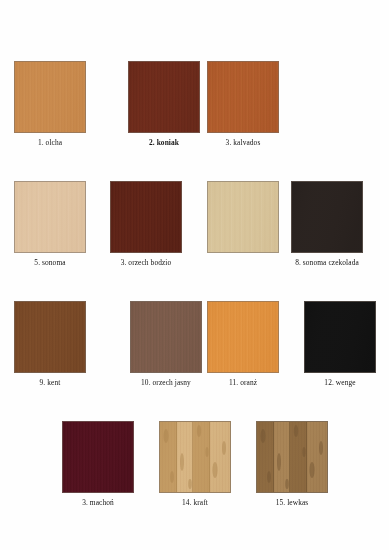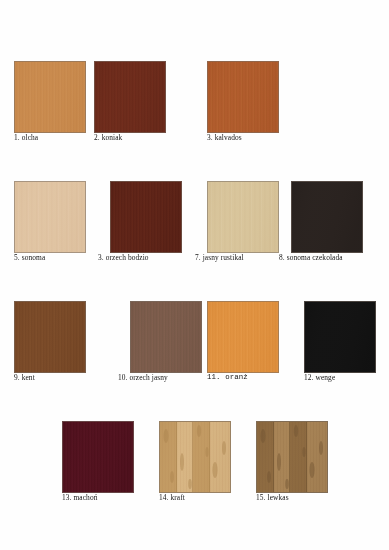--- a/index.html
+++ b/index.html
@@ -44,22 +44,23 @@
     border: 1px solid rgba(120,110,100,0.55);
     position: relative;
     overflow: hidden;
     background-color: #c08040;
   }
   .swatch .grain {
     position: absolute;
     inset: 0;
   }
   .label {
+    margin-top: 5px;
     width: 72px;
-    text-align: left;
+    text-align: center;
     font-size: 7.4px;
     line-height: 9px;
     color: #141414;
     white-space: nowrap;
     letter-spacing: 0.1px;
   }
   .label.wide {
     width: 96px;
     margin-left: -12px;
   }
@@ -116,21 +117,21 @@
                 <rect x="45" y="0" width="1" height="72" fill="#d9a268" opacity="0.16"></rect>
                 <rect x="51" y="0" width="1" height="72" fill="#d9a268" opacity="0.16"></rect>
                 <rect x="57" y="0" width="1" height="72" fill="#d9a268" opacity="0.16"></rect>
                 <rect x="63" y="0" width="1" height="72" fill="#d9a268" opacity="0.16"></rect>
                 <rect x="69" y="0" width="1" height="72" fill="#d9a268" opacity="0.16"></rect>
                 <rect width="72" height="72" fill="url(#vg0)" opacity="0.45"></rect>
   </svg></div>
           </div>
           <div class="label">1. olcha</div>
         </div>
-        <div class="cell" style="left: 94px;">
+        <div class="cell" style="left: 128px; font-weight: bold;">
           <div class="swatch" style="background-color: rgb(109, 44, 28);">
             <div class="grain"><svg width="72" height="72" viewBox="0 0 72 72" preserveAspectRatio="none">
     <defs>
       <linearGradient id="vg1" x1="0" y1="0" x2="1" y2="0.25">
         <stop offset="0%" stop-color="#4e1d12" stop-opacity="0.35"></stop>
         <stop offset="40%" stop-color="#8a3a23" stop-opacity="0.10"></stop>
         <stop offset="100%" stop-color="#4e1d12" stop-opacity="0.30"></stop>
       </linearGradient>
     </defs>
     <rect width="72" height="72" fill="#6d2c1c"></rect>
@@ -348,21 +349,20 @@
                 <rect x="3" y="0" width="1" height="72" fill="#e8dcbc" opacity="0.16"></rect>
                 <rect x="13" y="0" width="1" height="72" fill="#e8dcbc" opacity="0.16"></rect>
                 <rect x="23" y="0" width="1" height="72" fill="#e8dcbc" opacity="0.16"></rect>
                 <rect x="33" y="0" width="1" height="72" fill="#e8dcbc" opacity="0.16"></rect>
                 <rect x="43" y="0" width="1" height="72" fill="#e8dcbc" opacity="0.16"></rect>
                 <rect x="53" y="0" width="1" height="72" fill="#e8dcbc" opacity="0.16"></rect>
                 <rect x="63" y="0" width="1" height="72" fill="#e8dcbc" opacity="0.16"></rect>
                 <rect width="72" height="72" fill="url(#vg6)" opacity="0.45"></rect>
   </svg></div>
           </div>
-          <div class="label wide">7. jasny rustikal</div>
         </div>
         <div class="cell" style="left: 291px;">
           <div class="swatch" style="background-color: rgb(42, 35, 32);">
             <div class="grain"><svg width="72" height="72" viewBox="0 0 72 72" preserveAspectRatio="none">
     <defs>
       <linearGradient id="vg7" x1="0" y1="0" x2="1" y2="0.25">
         <stop offset="0%" stop-color="#191412" stop-opacity="0.35"></stop>
         <stop offset="40%" stop-color="#3b312c" stop-opacity="0.10"></stop>
         <stop offset="100%" stop-color="#191412" stop-opacity="0.30"></stop>
       </linearGradient>
@@ -472,21 +472,21 @@
                 <rect x="45" y="0" width="1" height="72" fill="#94705e" opacity="0.16"></rect>
                 <rect x="51" y="0" width="1" height="72" fill="#94705e" opacity="0.16"></rect>
                 <rect x="57" y="0" width="1" height="72" fill="#94705e" opacity="0.16"></rect>
                 <rect x="63" y="0" width="1" height="72" fill="#94705e" opacity="0.16"></rect>
                 <rect x="69" y="0" width="1" height="72" fill="#94705e" opacity="0.16"></rect>
                 <rect width="72" height="72" fill="url(#vg9)" opacity="0.45"></rect>
   </svg></div>
           </div>
           <div class="label wide">10. orzech jasny</div>
         </div>
-        <div class="cell" style="left: 207px; font-family: Liberation Mono, monospace;">
+        <div class="cell" style="left: 207px;">
           <div class="swatch" style="background-color: rgb(224, 145, 63);">
             <div class="grain"><svg width="72" height="72" viewBox="0 0 72 72" preserveAspectRatio="none">
     <defs>
       <linearGradient id="vg10" x1="0" y1="0" x2="1" y2="0.25">
         <stop offset="0%" stop-color="#cc7c2c" stop-opacity="0.35"></stop>
         <stop offset="40%" stop-color="#efad64" stop-opacity="0.10"></stop>
         <stop offset="100%" stop-color="#cc7c2c" stop-opacity="0.30"></stop>
       </linearGradient>
     </defs>
     <rect width="72" height="72" fill="#e0913f"></rect>
@@ -592,21 +592,21 @@
                 <rect x="33" y="0" width="1" height="72" fill="#6b1c2c" opacity="0.16"></rect>
                 <rect x="39" y="0" width="1" height="72" fill="#6b1c2c" opacity="0.16"></rect>
                 <rect x="45" y="0" width="1" height="72" fill="#6b1c2c" opacity="0.16"></rect>
                 <rect x="51" y="0" width="1" height="72" fill="#6b1c2c" opacity="0.16"></rect>
                 <rect x="57" y="0" width="1" height="72" fill="#6b1c2c" opacity="0.16"></rect>
                 <rect x="63" y="0" width="1" height="72" fill="#6b1c2c" opacity="0.16"></rect>
                 <rect x="69" y="0" width="1" height="72" fill="#6b1c2c" opacity="0.16"></rect>
                 <rect width="72" height="72" fill="url(#vg12)" opacity="0.45"></rect>
   </svg></div>
           </div>
-          <div class="label">13. machoń</div>
+          <div class="label">3. machoń</div>
         </div>
         <div class="cell" style="left: 159px;">
           <div class="swatch" style="background-color: rgb(194, 154, 98);">
             <div class="grain"><svg width="72" height="72" viewBox="0 0 72 72" preserveAspectRatio="none">
     <defs>
       <linearGradient id="vg13" x1="0" y1="0" x2="1" y2="0.25">
         <stop offset="0%" stop-color="#a8804b" stop-opacity="0.35"></stop>
         <stop offset="40%" stop-color="#d8b684" stop-opacity="0.10"></stop>
         <stop offset="100%" stop-color="#a8804b" stop-opacity="0.30"></stop>
       </linearGradient>

